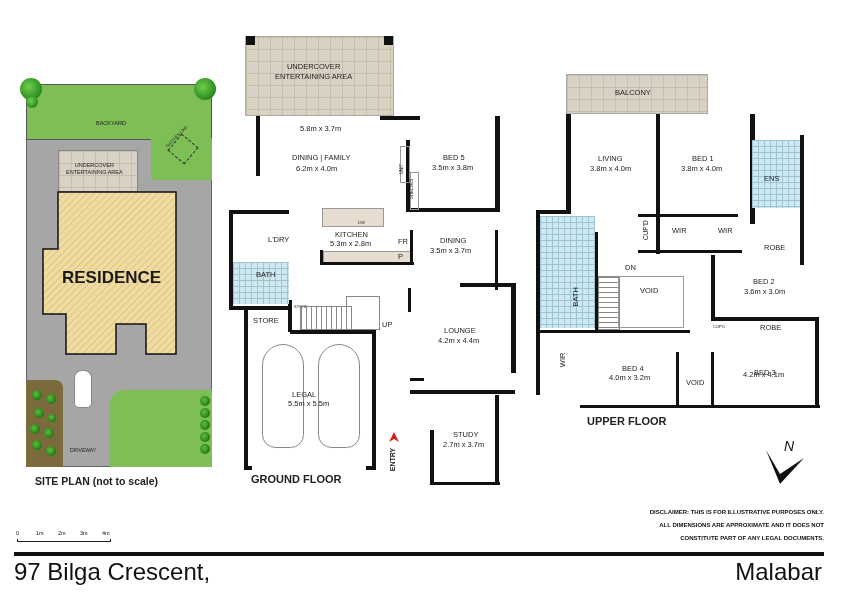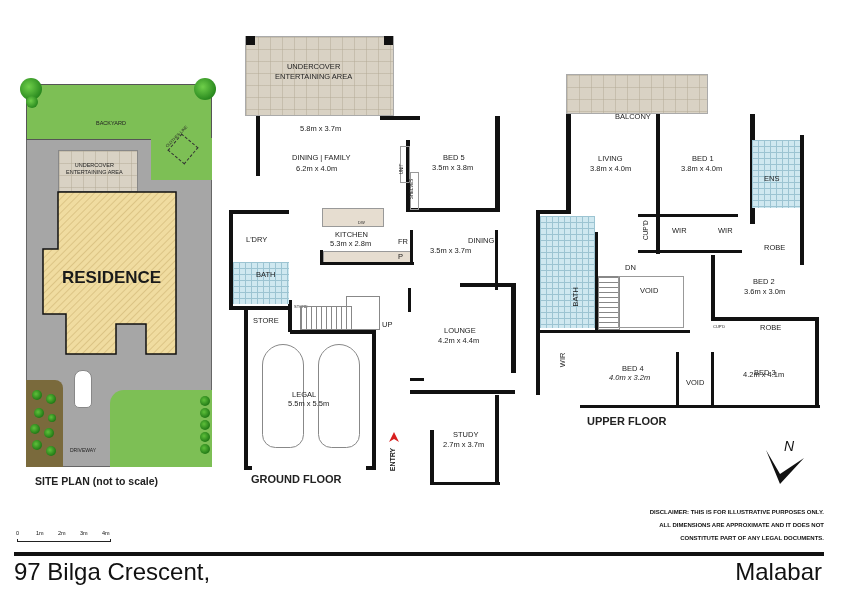--- a/index.html
+++ b/index.html
@@ -121,24 +121,24 @@
   <div class="bench" style="left:322px;top:208px;width:60px;height:17px;"></div>
   <div class="lbl xs" style="left:358px;top:220px;">DW</div>
   <div class="bench" style="left:323px;top:251px;width:88px;height:11px;"></div>
   <div class="wall" style="left:320px;top:250px;width:3px;height:15px;"></div>
   <div class="wall" style="left:320px;top:262px;width:94px;height:3px;"></div>
   <div class="wall" style="left:410px;top:230px;width:3px;height:34px;"></div>
   <div class="lbl" style="left:335px;top:230px;">KITCHEN</div>
   <div class="lbl" style="left:330px;top:239px;">5.3m x 2.8m</div>
   <div class="lbl" style="left:398px;top:237px;">FR</div>
   <div class="lbl" style="left:398px;top:252px;">P</div>
-  <div class="lbl" style="left:440px;top:236px;margin-left:28px;">DINING</div>
+  <div class="lbl" style="left:440px;top:236px;">DINING</div>
   <div class="lbl" style="left:430px;top:246px;">3.5m x 3.7m</div>
 
-  <div class="lbl" style="left:246px;top:235px;text-align:center;">L'DRY</div>
+  <div class="lbl" style="left:268px;top:235px;text-align:center;">L'DRY</div>
   <div class="abs tile-blue" style="left:233px;top:262px;width:56px;height:42px;"></div>
   <div class="lbl" style="left:256px;top:270px;">BATH</div>
   <div class="lbl xs" style="left:294px;top:304px;">STORE</div>
   <div class="lbl" style="left:253px;top:316px;">STORE</div>
 
   <div class="stairs" style="left:300px;top:306px;width:50px;height:22px;"></div>
   <div class="abs" style="left:346px;top:296px;width:32px;height:32px;border:1px solid #888;"></div>
   <div class="lbl" style="left:382px;top:320px;">UP</div>
 
   <div class="lbl" style="left:444px;top:326px;">LOUNGE</div>
@@ -154,21 +154,21 @@
     </svg>
   <div class="lbl vert" style="left:381px;top:455px;font-weight:bold;font-size:7px;">ENTRY</div>
 
   <div class="lbl" style="left:453px;top:430px;">STUDY</div>
   <div class="lbl" style="left:443px;top:440px;">2.7m x 3.7m</div>
 </div>
 <div class="heading" style="left:242px;top:473px;">GROUND FLOOR</div>
 
 <div class="abs" style="left:0;top:0;width:842px;height:500px;">
   <div class="abs paver" style="left:566px;top:74px;width:142px;height:40px;border:1px solid #aaa;box-sizing:border-box;"></div>
-  <div class="lbl" style="left:615px;top:88px;margin-top:24px;">BALCONY</div>
+  <div class="lbl" style="left:615px;top:88px;">BALCONY</div>
 
   <div class="wall" style="left:566px;top:114px;width:5px;height:96px;"></div>
   <div class="wall" style="left:656px;top:114px;width:4px;height:140px;"></div>
   <div class="wall" style="left:750px;top:114px;width:5px;height:110px;"></div>
   <div class="wall" style="left:800px;top:135px;width:4px;height:130px;"></div>
   <div class="wall" style="left:536px;top:210px;width:35px;height:4px;"></div>
   <div class="wall" style="left:536px;top:210px;width:4px;height:185px;"></div>
   <div class="wall" style="left:638px;top:214px;width:100px;height:3px;"></div>
   <div class="wall" style="left:638px;top:250px;width:104px;height:3px;"></div>
   <div class="wall" style="left:711px;top:255px;width:4px;height:62px;"></div>
@@ -198,21 +198,21 @@
   <div class="lbl" style="left:608px;top:263px;margin-left:17px;">DN</div>
   <div class="stairs-h" style="left:598px;top:276px;width:20px;height:52px;"></div>
   <div class="abs" style="left:618px;top:276px;width:64px;height:50px;border:1px solid #999;"></div>
   <div class="lbl" style="left:640px;top:286px;">VOID</div>
   <div class="lbl xs" style="left:713px;top:324px;">CUP'D</div>
   <div class="lbl" style="left:760px;top:323px;">ROBE</div>
   <div class="lbl" style="left:754px;top:368px;">BED 3</div>
   <div class="lbl" style="left:743px;top:370px;">4.2m x 4.1m</div>
   <div class="lbl vert" style="left:556px;top:355px;">WIR</div>
   <div class="lbl" style="left:622px;top:364px;">BED 4</div>
-  <div class="lbl" style="left:609px;top:373px;font-style:italic;">4.0m x 3.2m</div>
+  <div class="lbl" style="left:609px;top:373px;">4.0m x 3.2m</div>
   <div class="lbl" style="left:686px;top:378px;">VOID</div>
 </div>
 <div class="heading" style="left:578px;top:415px;">UPPER FLOOR</div>
 
 <svg class="abs" style="left:766px;top:440px;" width="40" height="50">
   <polygon points="0,10 14,44 38,18 14,34" fill="#111"></polygon>
 </svg>
 <div class="abs" style="left:784px;top:438px;font-size:14px;font-style:italic;">N</div>
 
 <div class="abs" style="right:18px;top:506px;text-align:right;font-size:6px;line-height:13px;font-weight:bold;color:#111;">

